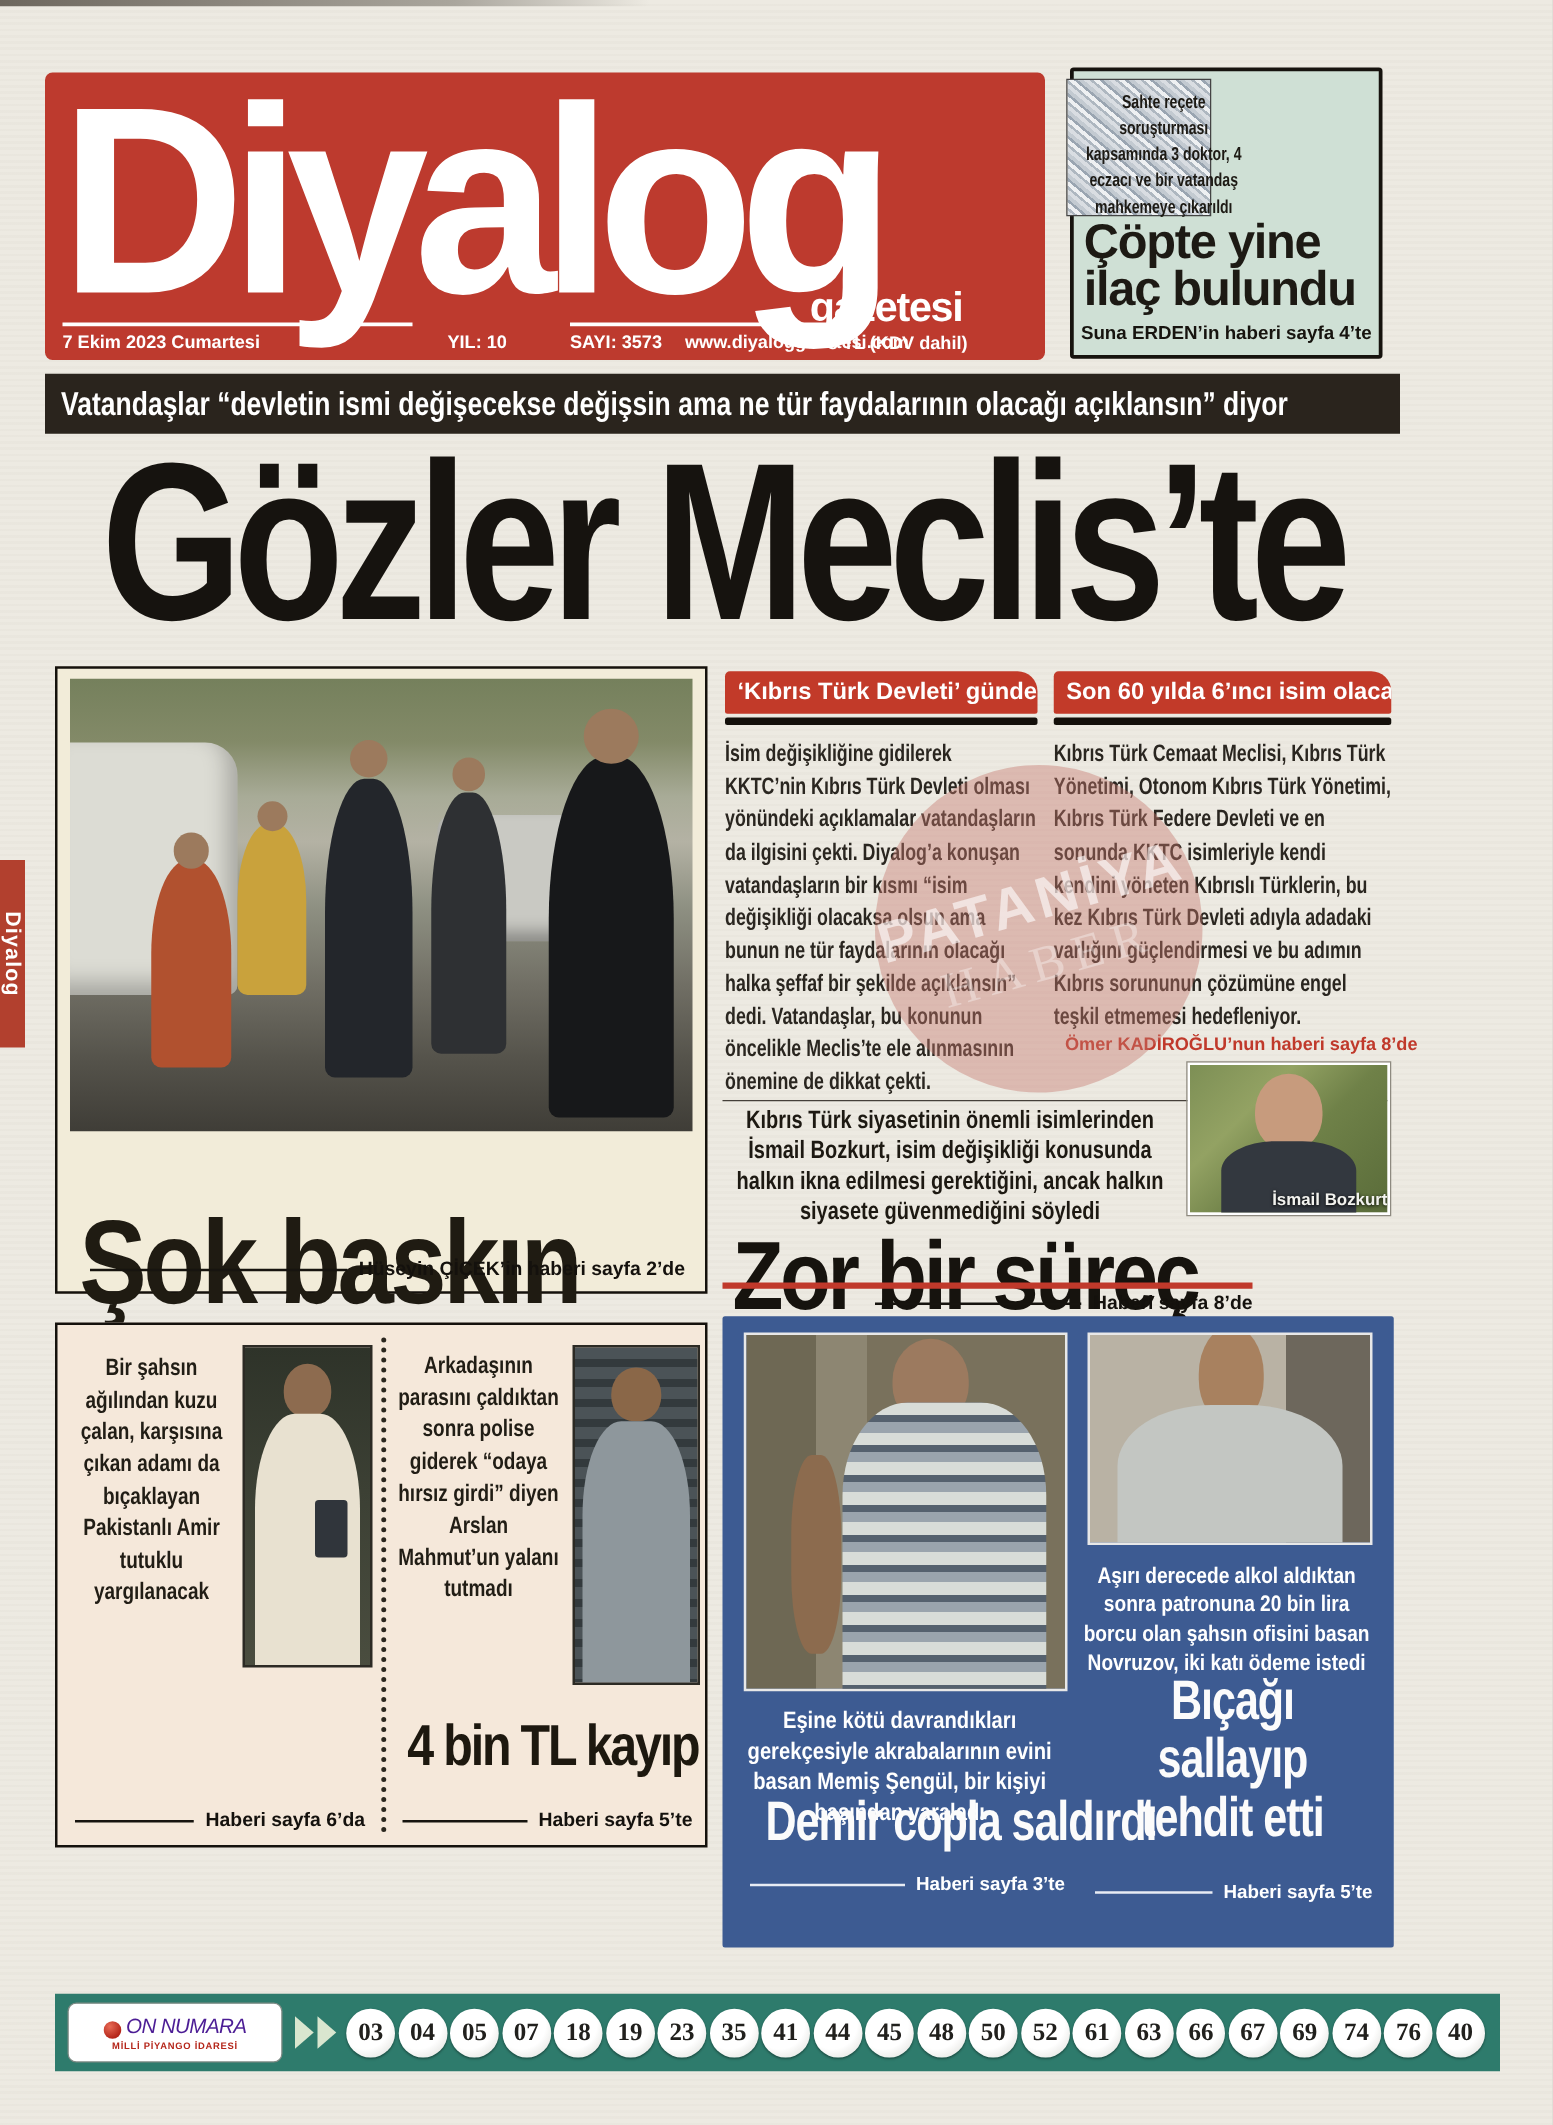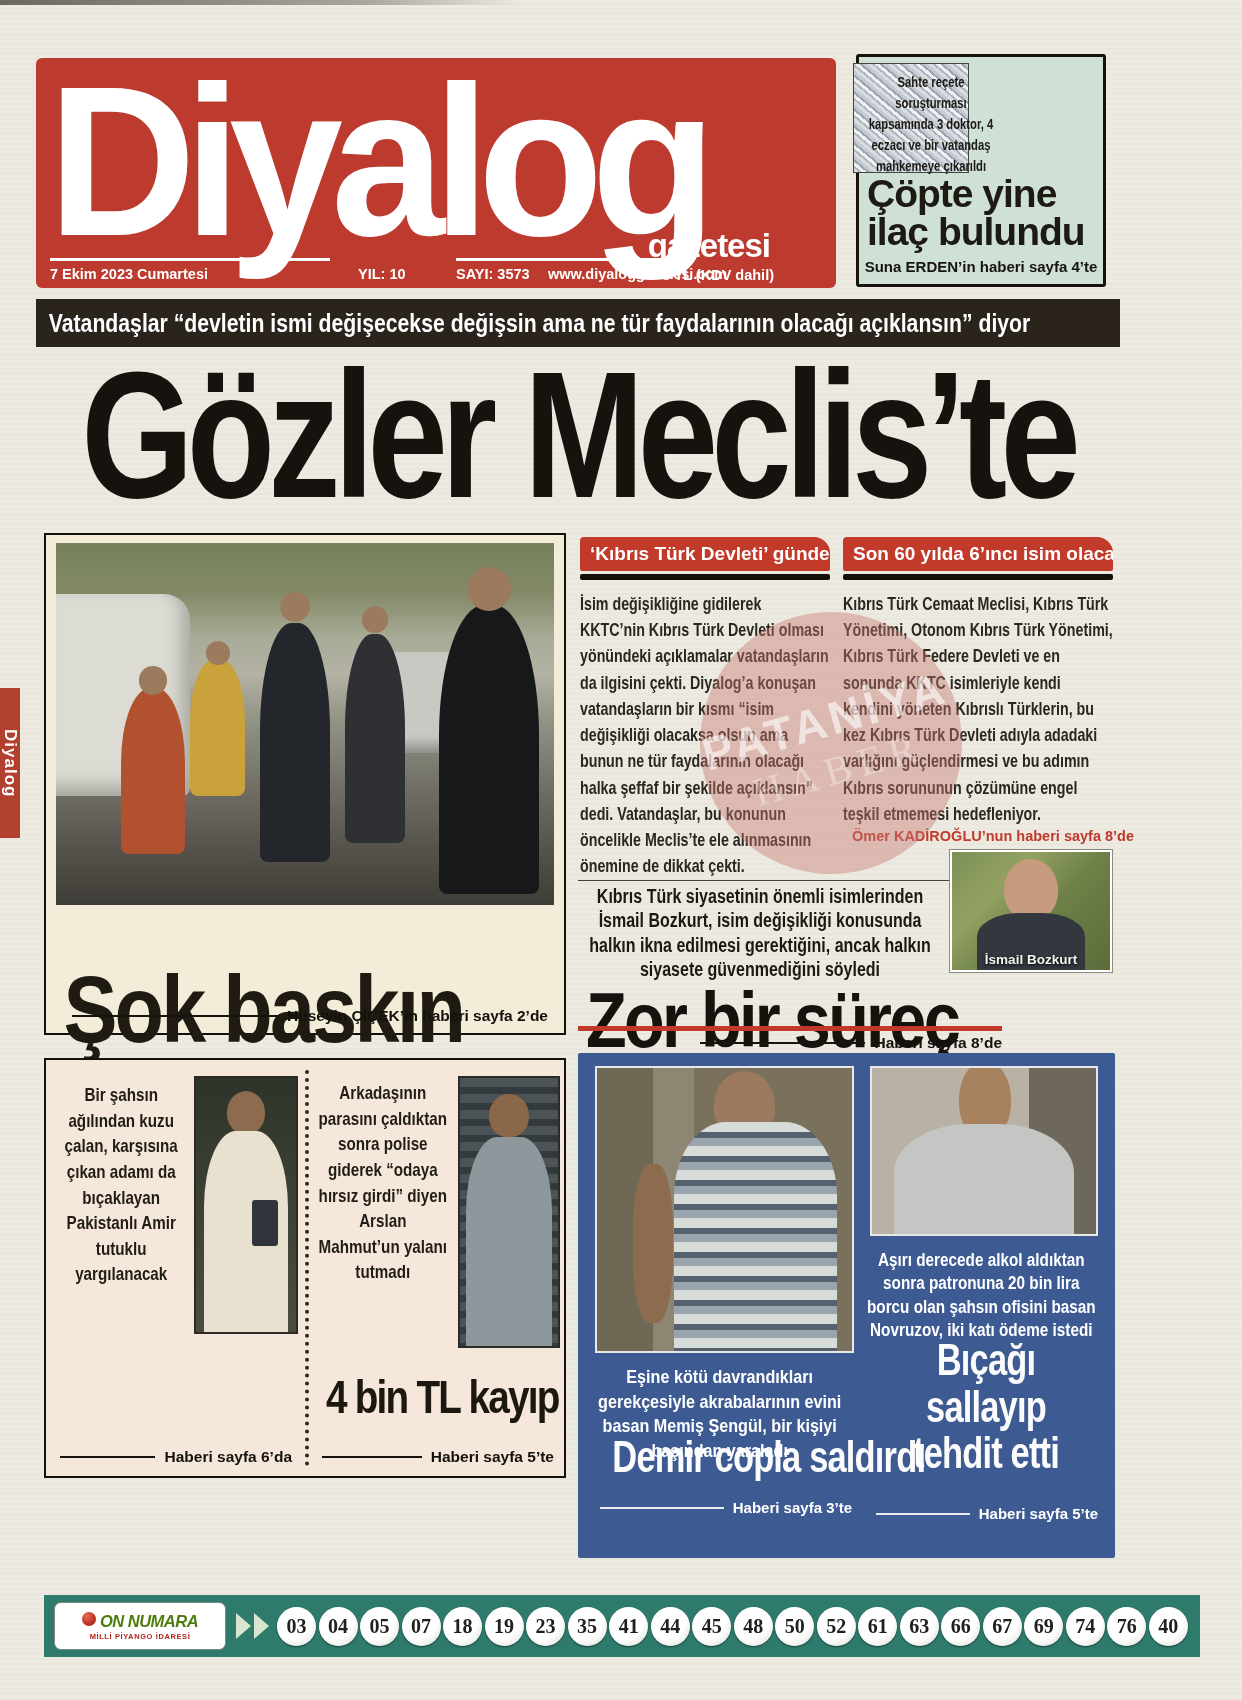--- a/index.html
+++ b/index.html
@@ -92,21 +92,21 @@
     text-align:center;font-size:20px;font-weight:700;line-height:1.22;color:#1d1912}
   .zor-head{position:absolute;left:578px;top:984px;width:430px;text-align:center}
   .zor-head span{display:inline-block;font-size:74px;line-height:74px;font-weight:800;letter-spacing:-3px;color:#16130e;
     transform:scale(.9,1.05);transform-origin:left center;white-space:nowrap}
   .zor-underline{position:absolute;left:578px;top:1026px;width:424px;border-top:5px solid #c0392b}
   .zor-by{left:700px;top:1034px;width:302px}
   .ph-bozkurt{position:absolute;left:950px;top:850px;width:162px;height:122px;border:2px solid #fff;outline:1px solid #8e8a80;
     background:linear-gradient(135deg,#7d8f55 0%,#93a263 30%,#6f8148 55%,#5a6c3a 100%)}
   .fb-head{position:absolute;left:33%;top:6%;width:34%;height:52%;background:#c79b7d;border-radius:50% 50% 45% 45%}
   .fb-body{position:absolute;left:16%;top:52%;width:68%;height:50%;background:#33383f;border-radius:40% 40% 0 0}
-  .ph-cap{position:absolute;bottom:3px;left:0;right:0;text-align:center;color:#f2f2ee;font-size:13.5px;font-weight:700;
+  .ph-cap{position:absolute;bottom:3px;left:0;right:0;text-align:right;color:#f2f2ee;font-size:13.5px;font-weight:700;
     text-shadow:0 1px 3px #000}
 
   
   .watermark{position:absolute;left:700px;top:612px;width:262px;height:262px;border-radius:50%;
     background:rgba(198,118,110,.42);z-index:6;pointer-events:none;display:flex;flex-direction:column;
     align-items:center;justify-content:center;transform:rotate(-16deg)}
   .wm1{font-size:46px;font-weight:700;letter-spacing:4px;color:rgba(255,255,255,.6)}
   .wm2{font-family:"Liberation Serif",serif;font-size:40px;letter-spacing:8px;color:rgba(255,255,255,.35)}
 
   
@@ -158,21 +158,21 @@
   .bh-bicak{left:288px;top:284px;width:240px}
   .bh-bicak span{font-size:42px;line-height:44px;letter-spacing:-1px}
   .by-demir{left:22px;top:446px;width:252px}
   .by-bicak{left:298px;top:452px;width:222px}
 
   
   .lotto{position:absolute;left:44px;top:1595px;width:1156px;height:62px;background:var(--teal);
     display:flex;align-items:center;padding:0 12px 0 10px}
   .lotto-brand{width:172px;height:48px;background:#fff;border-radius:7px;border:1px solid #7e8a84;
     display:flex;flex-direction:column;align-items:center;justify-content:center;gap:1px;flex:none}
-  .lb-top{display:flex;align-items:flex-start;gap:4px;font-size:16.5px;font-weight:700;font-style:italic;color:#4d7c0f;letter-spacing:-.5px}
+  .lb-top{display:flex;align-items:flex-end;gap:4px;font-size:16.5px;font-weight:400;font-style:italic;color:#4c1d95;letter-spacing:-.5px}
   .lb-ball{width:14px;height:14px;border-radius:50%;background:radial-gradient(circle at 35% 30%,#e86a55,#b5271b 70%);flex:none}
   .lb-sub{font-size:7.5px;font-weight:700;color:#b5271b;letter-spacing:.6px}
   .chevs{display:flex;gap:3px;margin:0 8px 0 10px;flex:none}
   .chev{width:0;height:0;border-left:15px solid #d9e6cf;border-top:13px solid transparent;border-bottom:13px solid transparent}
   .balls{flex:1;display:flex;justify-content:space-between;align-items:center}
   .ball{width:39px;height:39px;border-radius:50%;background:radial-gradient(circle at 38% 32%,#ffffff 55%,#d9d9d4);
     box-shadow:0 1px 2px rgba(0,0,0,.45);display:flex;align-items:center;justify-content:center;
     font-family:"Liberation Serif",serif;font-weight:700;font-size:20px;color:#21201d;flex:none}
 </style>
 </head>

